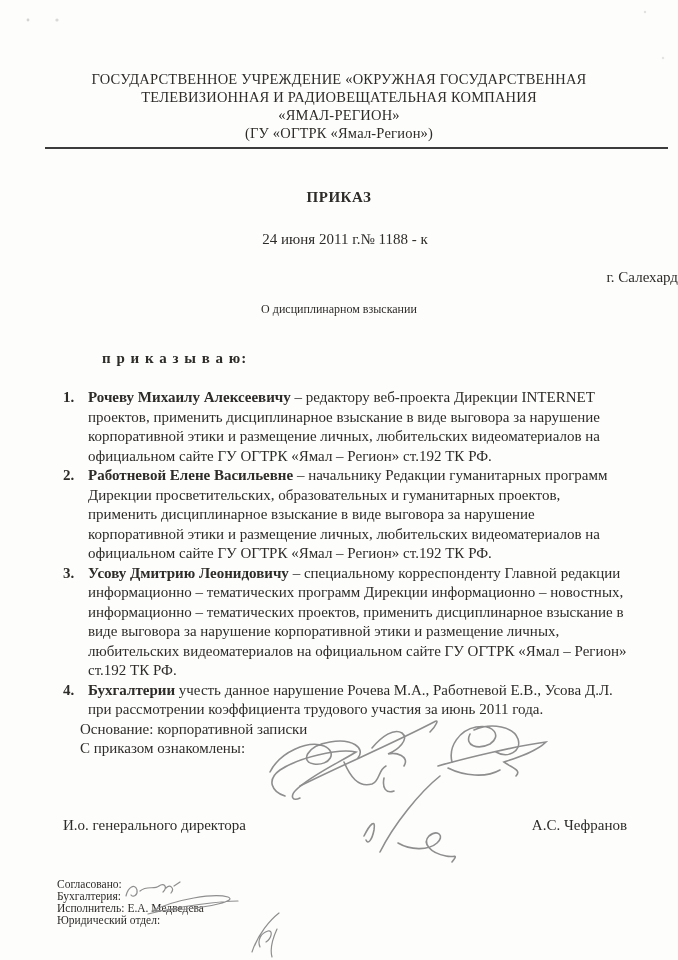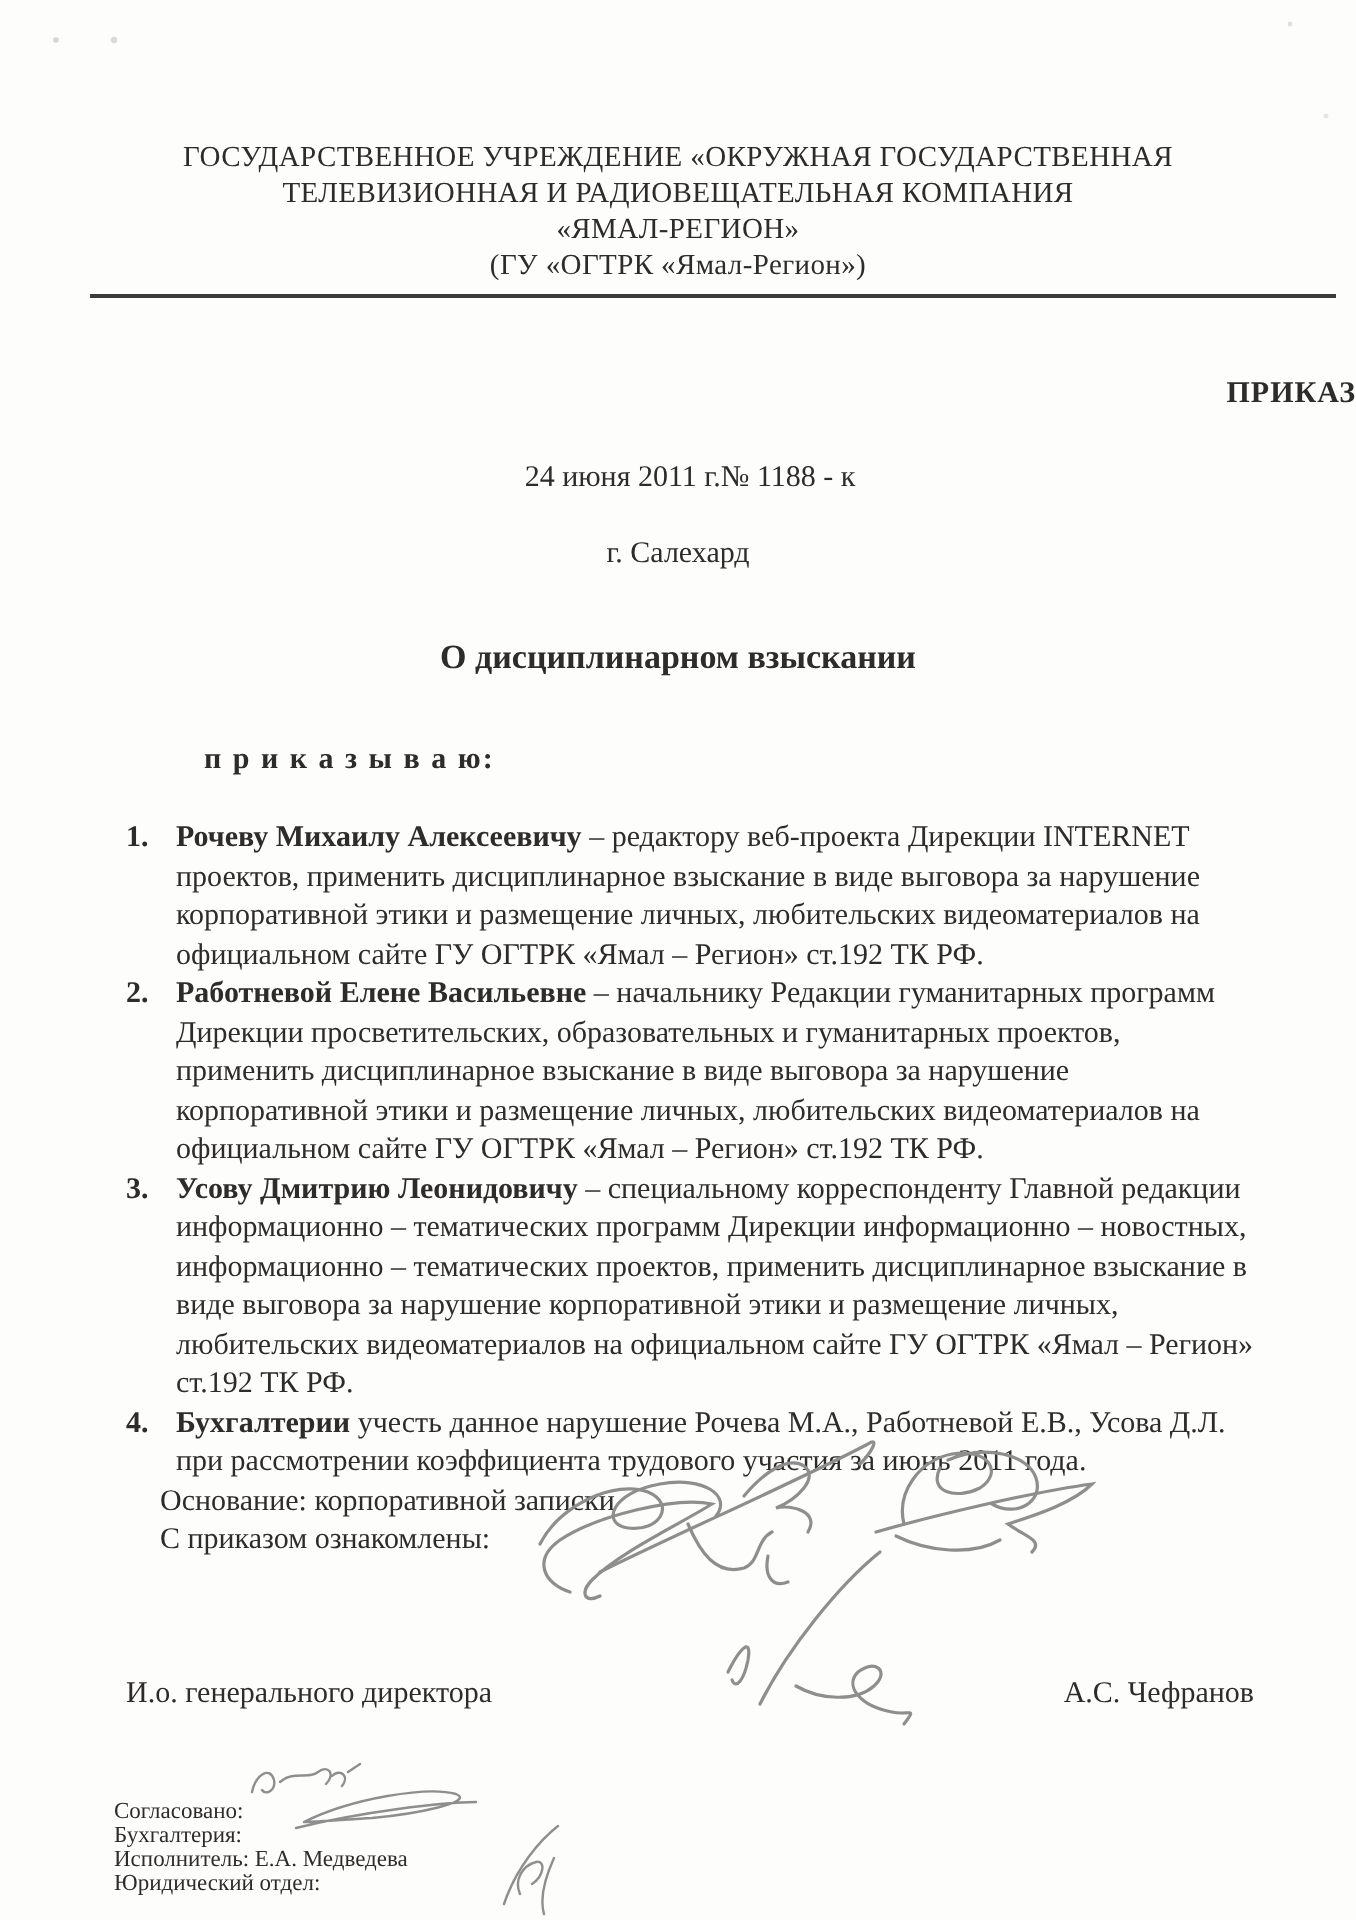--- a/index.html
+++ b/index.html
@@ -22,41 +22,41 @@
     line-height: 18px;
     letter-spacing: 0.2px;
   }
   .header-rule {
     margin: 5px 10px 0 45px;
     border: none;
     border-top: 2px solid #3c3c3c;
   }
   .doc-type {
     margin-top: 40px;
-    text-align: right;
+    text-align: center;
     font-weight: bold;
     font-size: 15px;
     letter-spacing: 0.5px;
   }
   .date-row {
     display: flex;
     justify-content: center;
     margin: 25px 51px 0 63px;
     font-size: 15px;
   }
   .city {
-    text-align: center;
+    text-align: right;
     margin-top: 21px;
     font-size: 15px;
   }
   .subject {
     text-align: center;
-    margin-top: 33px;
-    font-weight: bold;
-    font-size: 17px;
+    margin-top: 16px;
+    font-weight: normal;
+    font-size: 12px;
   }
   .decree {
     margin: 33px 0 0 102px;
     font-weight: bold;
     font-size: 15px;
     letter-spacing: 1px;
   }
   .items {
     margin: 21px 50px 0 63px;
     font-size: 15px;

